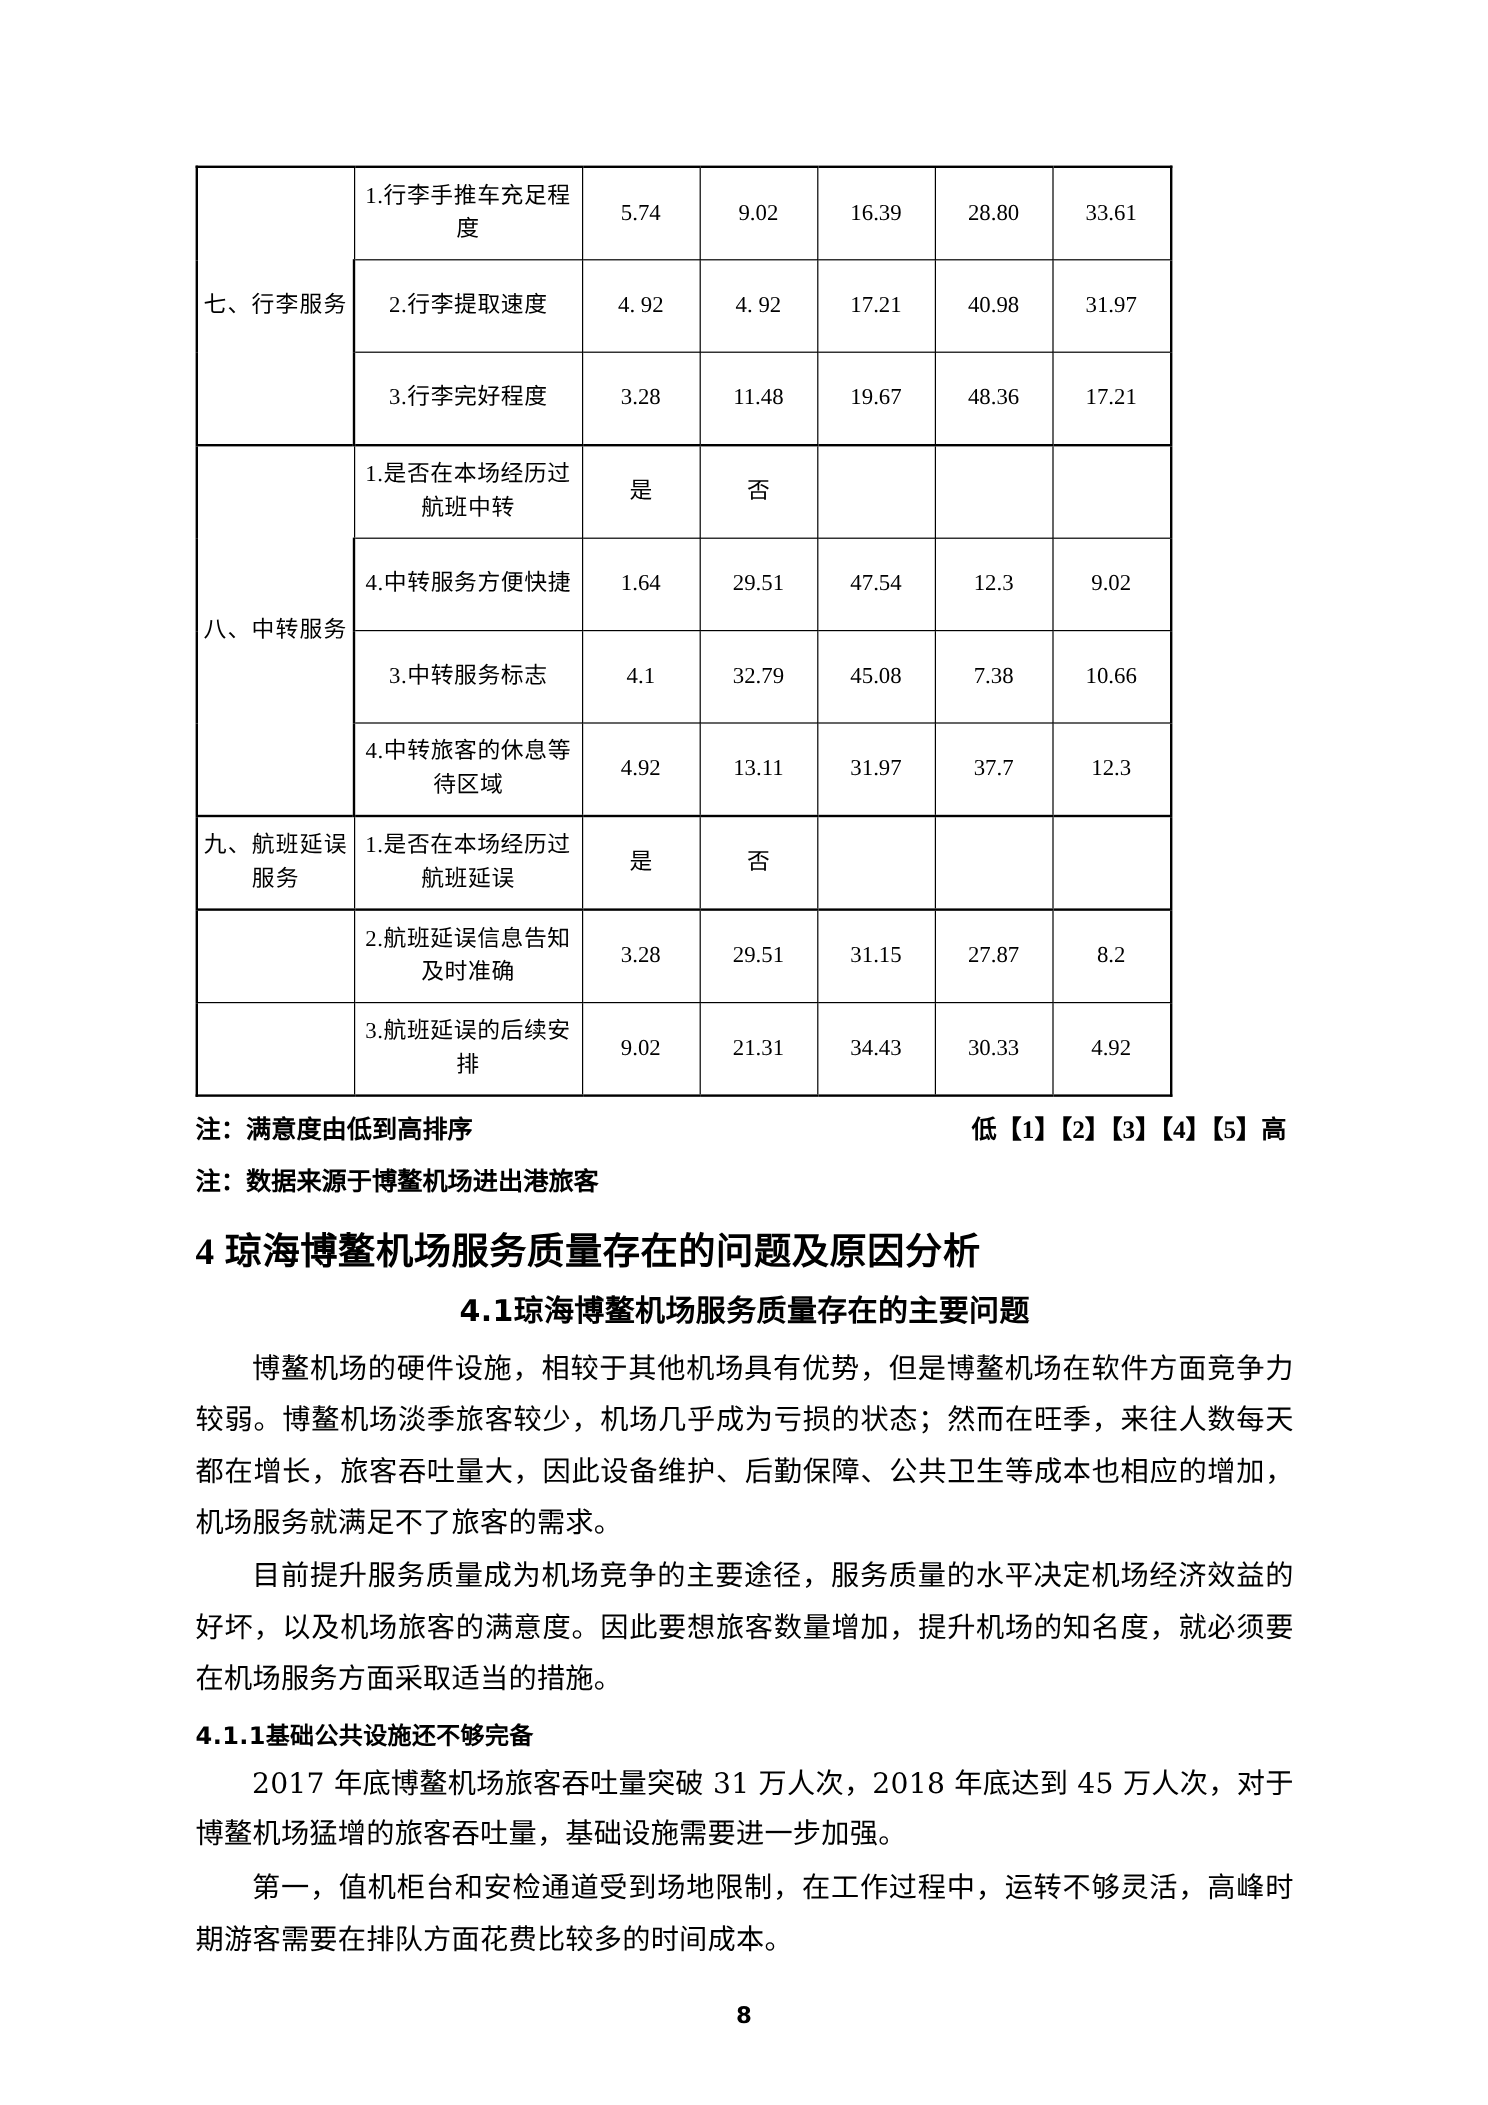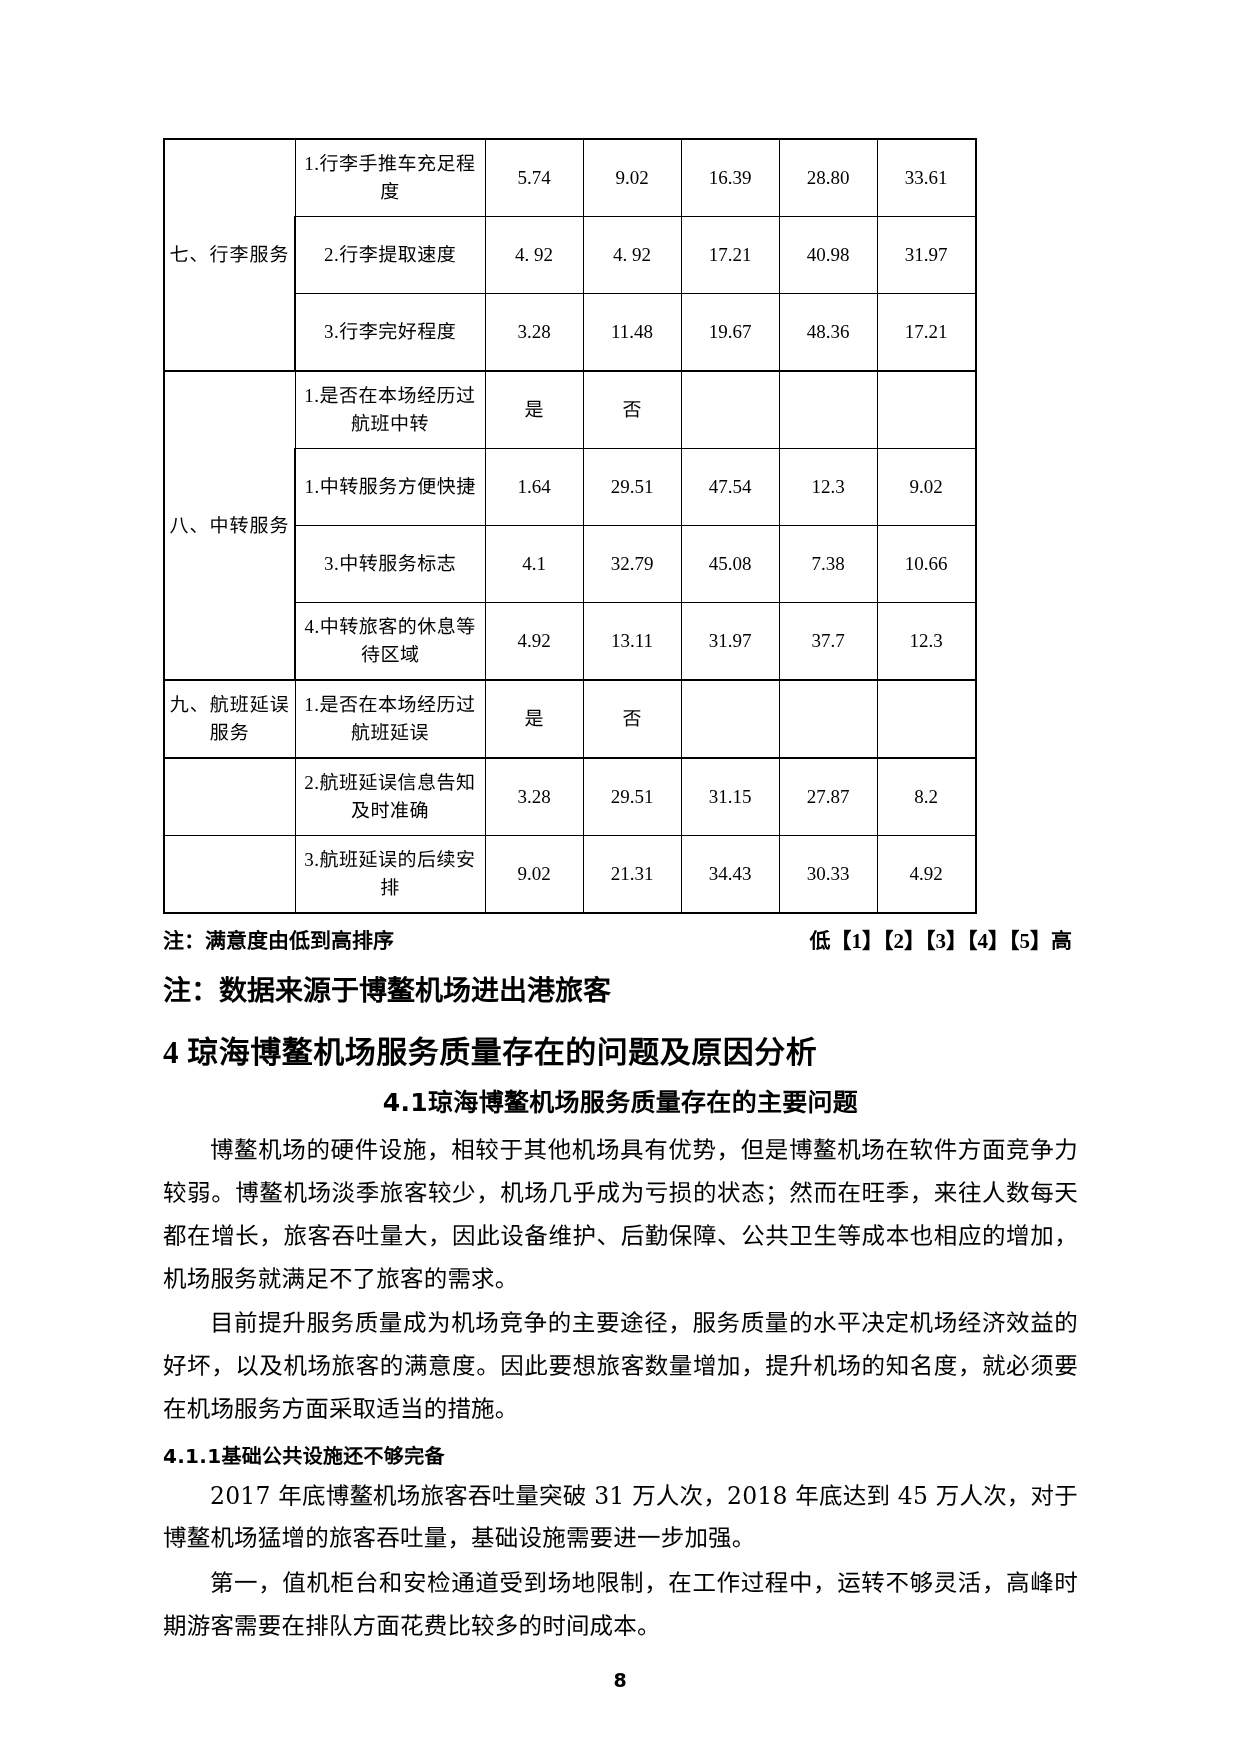--- a/index.html
+++ b/index.html
@@ -91,21 +91,21 @@
     font-family: "DejaVu Sans", "Liberation Sans", sans-serif;
     font-size: 21px;
     font-weight: 700;
     letter-spacing: 0px;
     margin-bottom: 8px;
   }
   .note-row .left  { white-space: nowrap; }
   .note-row .right { white-space: nowrap; padding-right: 6px; font-family: Liberation Serif, serif; }
   .note-single {
     font-family: "DejaVu Sans", "Liberation Sans", sans-serif;
-    font-size: 28px;
+    font-size: 21px;
     font-weight: 700;
     margin-top: 14px;
     margin-bottom: 4px;
   }
 
   
   h1.h-sec {
     font-family: Liberation Serif, serif;
     font-size: 31px;
     font-weight: 700;
@@ -196,21 +196,21 @@
           <td class="cat" rowspan="4">八、中转服务</td>
           <td class="item tall">1.是否在本场经历过航班中转</td>
           <td class="num">是</td>
           <td class="num">否</td>
           <td class="num"></td>
           <td class="num"></td>
           <td class="num"></td>
         </tr>
 
         <tr>
-          <td class="item tall">1.中转服务方便快捷</td>
+          <td class="item tall">4.中转服务方便快捷</td>
           <td class="num">1.64</td>
           <td class="num">29.51</td>
           <td class="num">47.54</td>
           <td class="num">12.3</td>
           <td class="num">9.02</td>
         </tr>
 
         <tr>
           <td class="item tall">3.中转服务标志</td>
           <td class="num">4.1</td>

